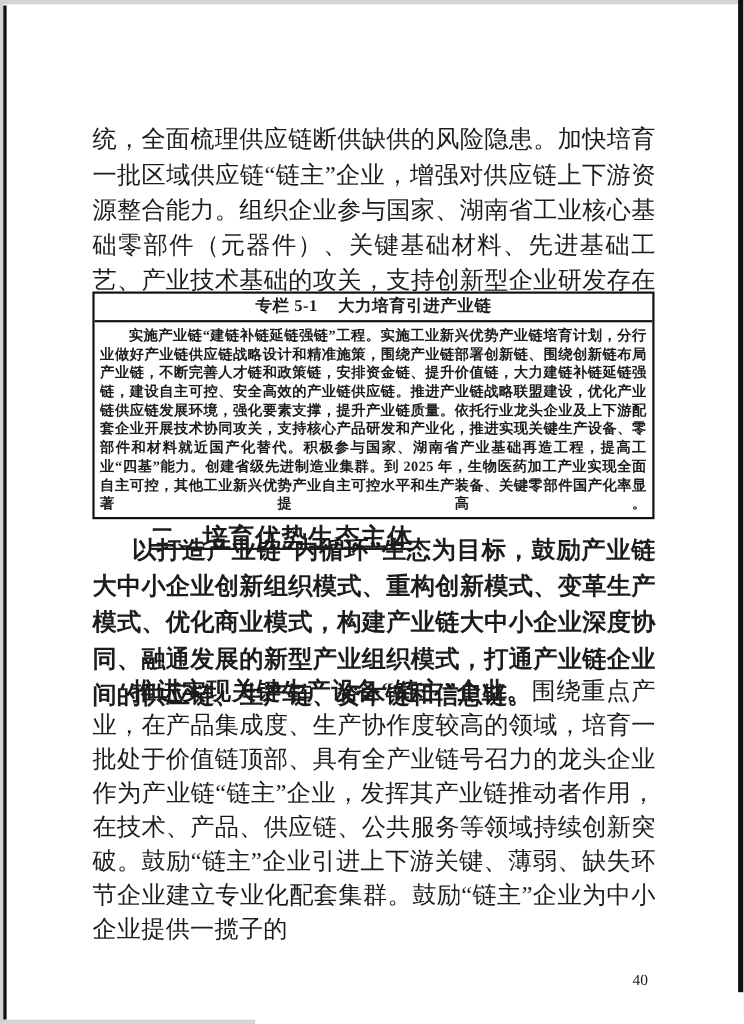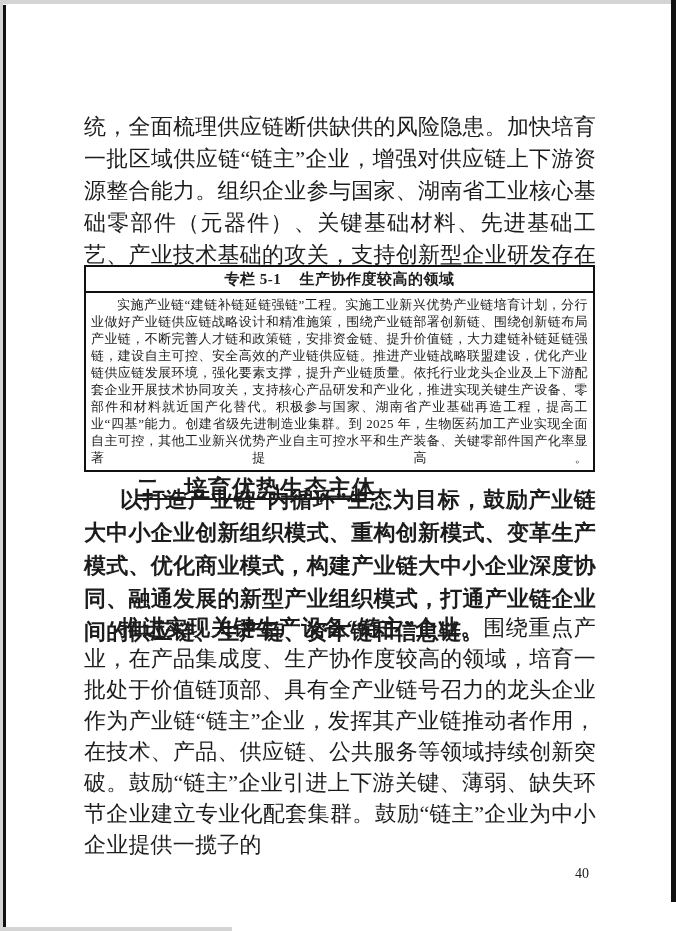--- a/index.html
+++ b/index.html
@@ -39,46 +39,46 @@
   }
   .box-title{
     text-align:center;font-weight:bold;font-size:15px;line-height:22px;
     padding:1px 0;border-bottom:2px solid var(--edge-black);
     letter-spacing:0.5px;
   }
   .box-title .box-title-text{margin-left:14px;}
   .box-body{
     font-size:13px;line-height:17px;
     text-align:justify;text-align-last:justify;text-justify:inter-ideograph;
-    padding:3px 5px 4px;text-indent:26px;letter-spacing:0.4px;
+    padding:3px 5px 4px;text-indent:26px;letter-spacing:0.4px;font-weight:bold;
   }
 
   .heading{
     position:absolute;left:84px;top:455px;margin:18px;padding-left:34px;
     font-size:23px;font-weight:bold;letter-spacing:1px;text-decoration:underline;
   }
-  .page-number{position:absolute;left:575px;top:866px;font-size:14px;}
+  .page-number{position:absolute;left:575px;top:884px;font-size:14px;}
 </style>
 </head>
 <body>
 
 <div class="stage">
 
   <div class="edge-top"></div>
   <div class="edge-left-gray"></div>
   <div class="edge-left-line"></div>
   <div class="edge-right-line"></div>
   <div class="edge-bottom"></div>
 
   <div class="para para1">统，全面梳理供应链断供缺供的风险隐患。加快培育一批区域供应链“链主”企业，增强对供应链上下游资源整合能力。组织企业参与国家、湖南省工业核心基础零部件（元器件）、关键基础材料、先进基础工艺、产业技术基础的攻关，支持创新型企业研发存在断供风险的国产替代产品。</div>
 
   <div class="callout-box">
     <div class="box-title">
       <span>专栏 5-1</span>
-      <span class="box-title-text">生产协作度较高的领域</span>
+      <span class="box-title-text">大力培育引进产业链</span>
     </div>
     <div class="box-body">实施产业链“建链补链延链强链”工程。实施工业新兴优势产业链培育计划，分行业做好产业链供应链战略设计和精准施策，围绕产业链部署创新链、围绕创新链布局产业链，不断完善人才链和政策链，安排资金链、提升价值链，大力建链补链延链强链，建设自主可控、安全高效的产业链供应链。推进产业链战略联盟建设，优化产业链供应链发展环境，强化要素支撑，提升产业链质量。依托行业龙头企业及上下游配套企业开展技术协同攻关，支持核心产品研发和产业化，推进实现关键生产设备、零部件和材料就近国产化替代。积极参与国家、湖南省产业基础再造工程，提高工业“四基”能力。创建省级先进制造业集群。到 2025 年，生物医药加工产业实现全面自主可控，其他工业新兴优势产业自主可控水平和生产装备、关键零部件国产化率显著提高。</div>
   </div>
 
   <h2 class="heading">二、培育优势生态主体</h2>
 
   <div class="para para2">以打造产业链“内循环”生态为目标，鼓励产业链大中小企业创新组织模式、重构创新模式、变革生产模式、优化商业模式，构建产业链大中小企业深度协同、融通发展的新型产业组织模式，打通产业链企业间的供应链、生产链、资本链和信息链。</div>
 
   <div class="para para3">
     <span class="bold-lead">推进实现关键生产设备“链主”企业。</span><span>围绕重点产业，在产品集成度、生产协作度较高的领域，培育一批处于价值链顶部、具有全产业链号召力的龙头企业作为产业链“链主”企业，发挥其产业链推动者作用，在技术、产品、供应链、公共服务等领域持续创新突破。鼓励“链主”企业引进上下游关键、薄弱、缺失环节企业建立专业化配套集群。鼓励“链主”企业为中小企业提供一揽子的</span>

